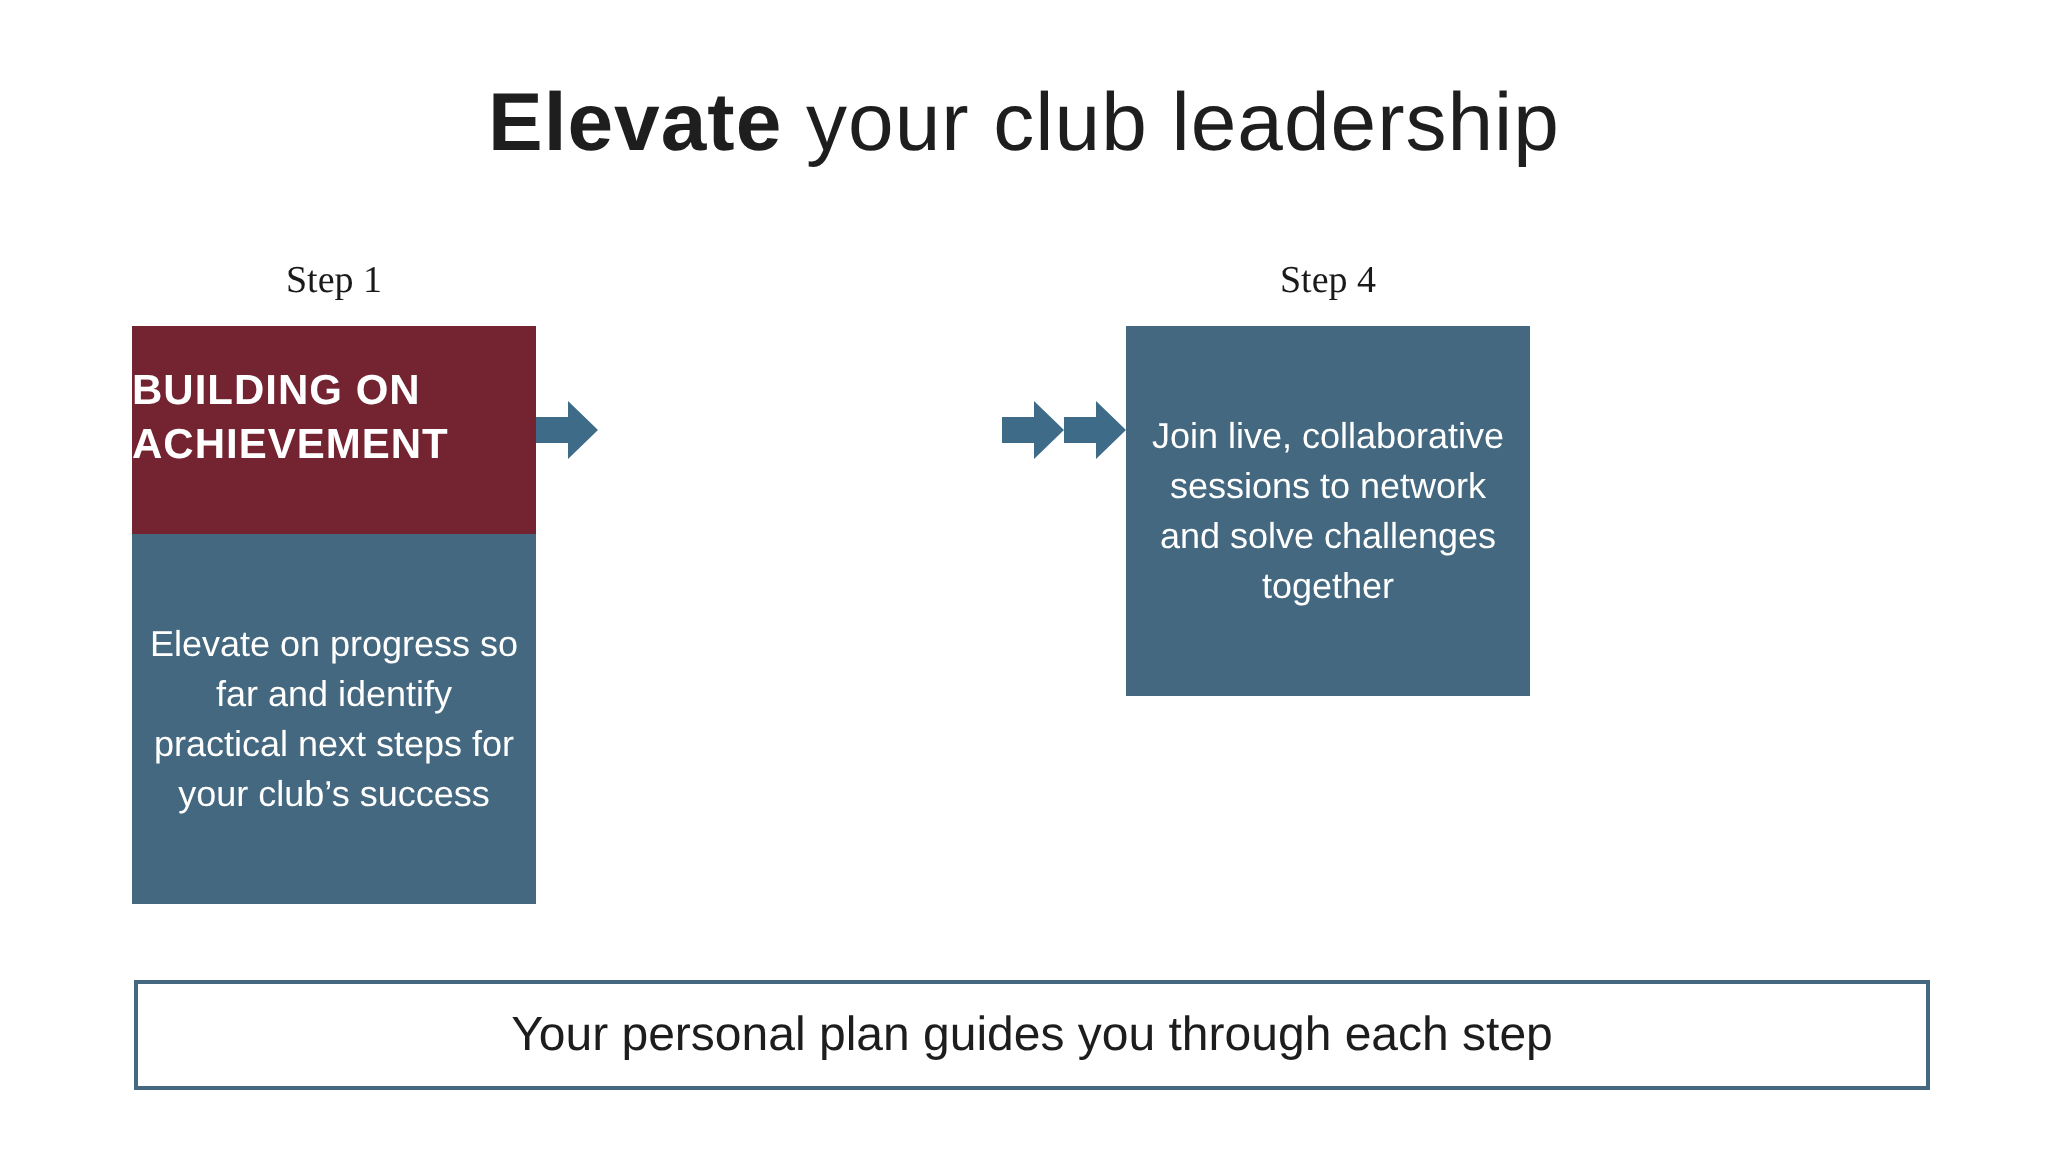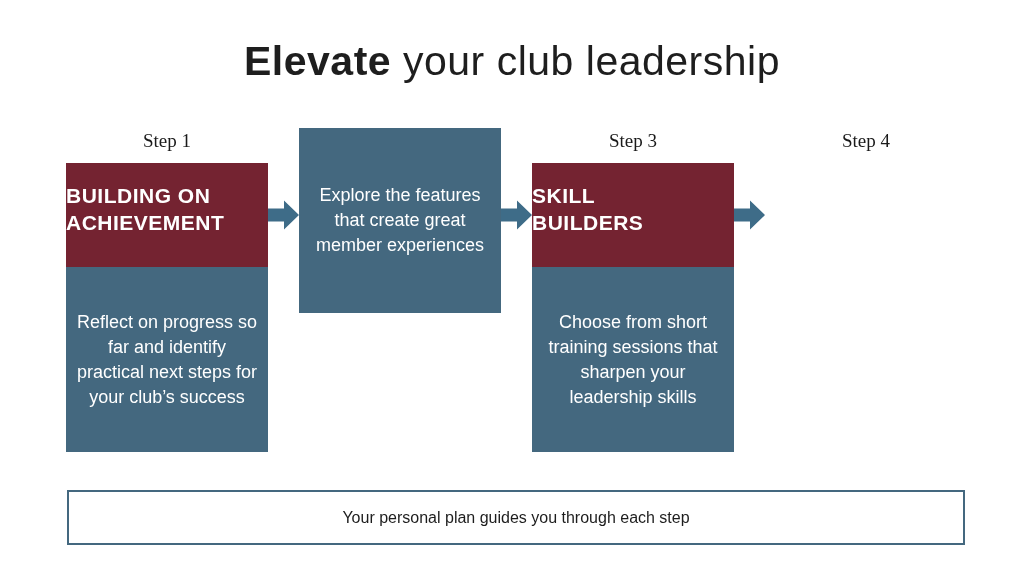--- a/index.html
+++ b/index.html
@@ -83,79 +83,71 @@
     position: absolute;
     left: 67px;
     top: 490px;
     width: 898px;
     height: 55px;
     background: #ffffff;
     border: 2px solid var(--footer-border, #44687F);
     display: flex;
     align-items: center;
     justify-content: center;
-    font-size: 16px;
+    font-size: 24px;
     color: #1d1d1d;
   }
 </style>
 </head>
 <body>
 
 <div class="slide">
 
   <div class="title"><span class="emph">Elevate</span><span> your club leadership</span></div>
 
   <div class="flow">
 
     <div class="col">
       <div class="step-label">Step 1</div>
       <div class="head-box"><span>BUILDING ON
 ACHIEVEMENT</span></div>
-      <div class="body-box"><span>Reflect on progress so
+      <div class="body-box"><span>Elevate on progress so
 far and identify
 practical next steps for
 your club’s success</span></div>
     </div>
 
     <div class="gap">
       <svg width="31" height="32" viewBox="0 0 31 32">
         <polygon points="0,9.5 16,9.5 16,1.5 31,16 16,30.5 16,22.5 0,22.5" fill="#3E6C88"></polygon>
       </svg>
     </div>
 
     <div class="col">
-      <div class="body-box"><span>Explore the features
-that create great
-member experiences</span></div>
     </div>
 
     <div class="gap">
       <svg width="31" height="32" viewBox="0 0 31 32">
         <polygon points="0,9.5 16,9.5 16,1.5 31,16 16,30.5 16,22.5 0,22.5" fill="#3E6C88"></polygon>
       </svg>
     </div>
 
-    <div class="col">
-      <div class="step-label">Step 3</div>
-      <div class="head-box"><span>SKILL
-BUILDERS</span></div>
-      <div class="body-box"><span>Choose from short
-training sessions that
-sharpen your
-leadership skills</span></div>
-    </div>
 
     <div class="gap">
       <svg width="31" height="32" viewBox="0 0 31 32">
         <polygon points="0,9.5 16,9.5 16,1.5 31,16 16,30.5 16,22.5 0,22.5" fill="#3E6C88"></polygon>
       </svg>
     </div>
 
     <div class="col">
       <div class="step-label">Step 4</div>
+      <div class="body-box"><span>Join live, collaborative
+sessions to network
+and solve challenges
+together</span></div>
     </div>
 
   </div>
 
   <div class="footer-banner">
     <span>Your personal plan guides you through each step</span>
   </div>
 
 </div>
 

